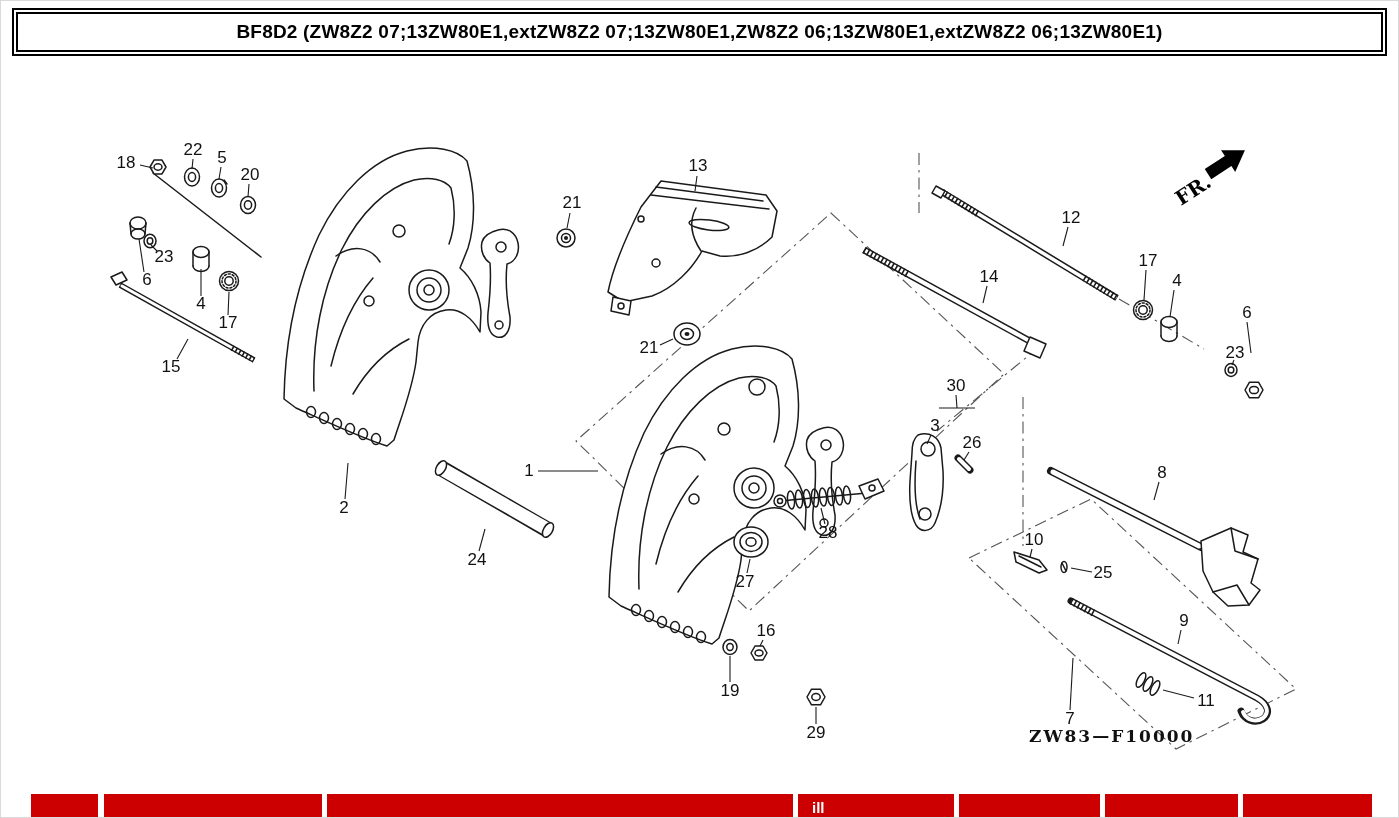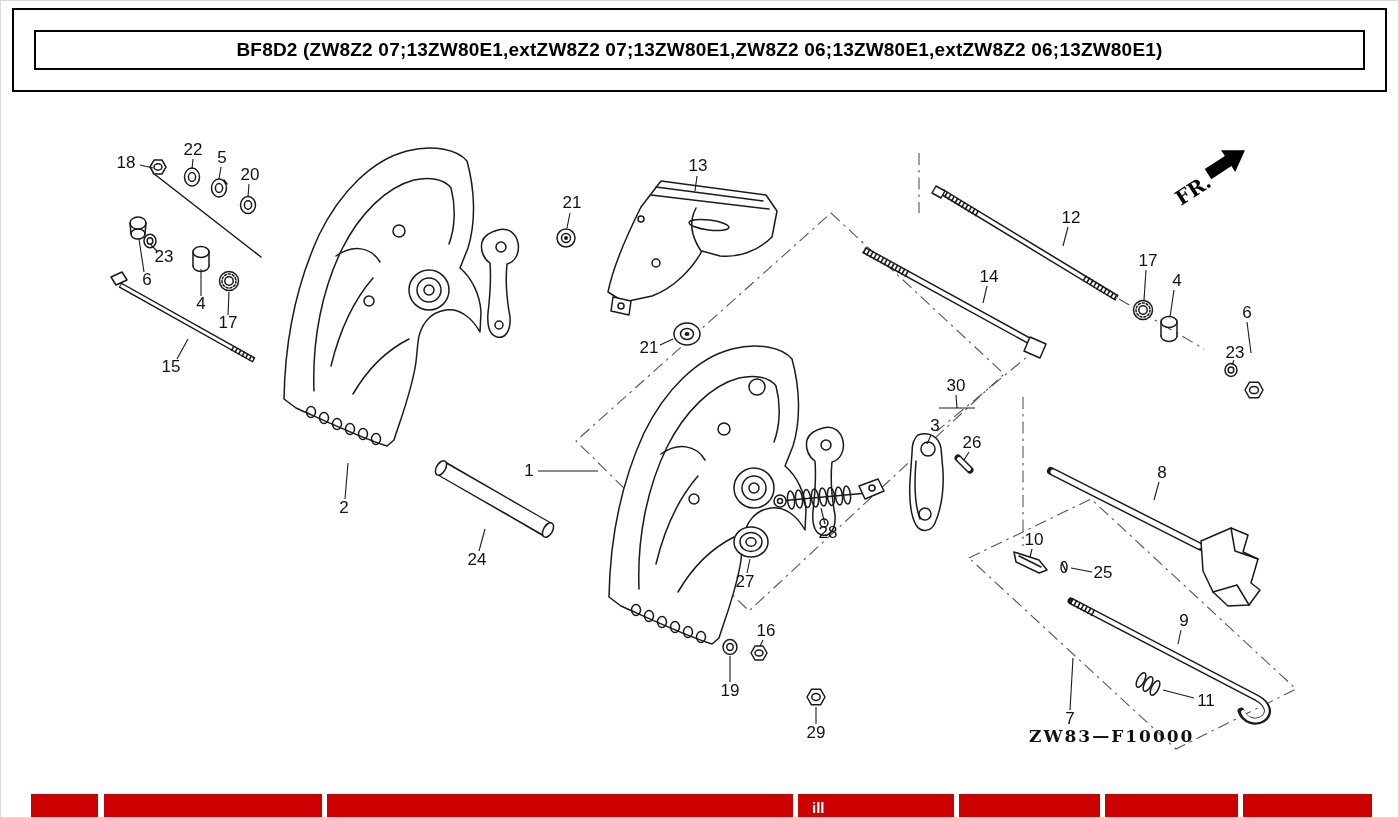--- a/index.html
+++ b/index.html
@@ -1,20 +1,20 @@
 <!DOCTYPE html>
 <html><head>
 <meta charset="utf-8">
 <style>
   html,body{margin:0;padding:0;background:#fff;}
   .page{position:relative;width:1399px;height:818px;background:#fff;overflow:hidden;
         font-family:"Liberation Sans",sans-serif;border:1px solid #d9d9d9;box-sizing:border-box;}
 
   
-  .header-wrap{position:absolute;left:11px;right:11px;top:7px;border:2px solid #000;padding:20px;background:#fff;z-index:3;}
+  .header-wrap{position:absolute;left:11px;right:11px;top:7px;border:2px solid #000;padding:2px;background:#fff;z-index:3;}
   .title-box{border:2px solid #000;text-align:center;font-weight:bold;font-size:19px;padding:7px 4px;letter-spacing:.2px;}
   .subtitle-box{border:2px solid #000;margin-top:4px;text-align:center;font-weight:bold;font-size:18px;padding:6px 4px;}
 
   
   svg.diagram{position:absolute;left:0;top:0;z-index:1;}
   .ln{fill:none;stroke:#1a1a1a;stroke-width:1.5;stroke-linecap:round;stroke-linejoin:round;}
   .fill{fill:#fff;stroke:#1a1a1a;stroke-width:1.5;stroke-linejoin:round;}
   .rod-o{stroke:#1a1a1a;fill:none;stroke-linecap:round;}
   .rod-b{stroke:#1a1a1a;fill:none;stroke-linecap:butt;}
   .rod-i{stroke:#fff;fill:none;stroke-linecap:round;}

